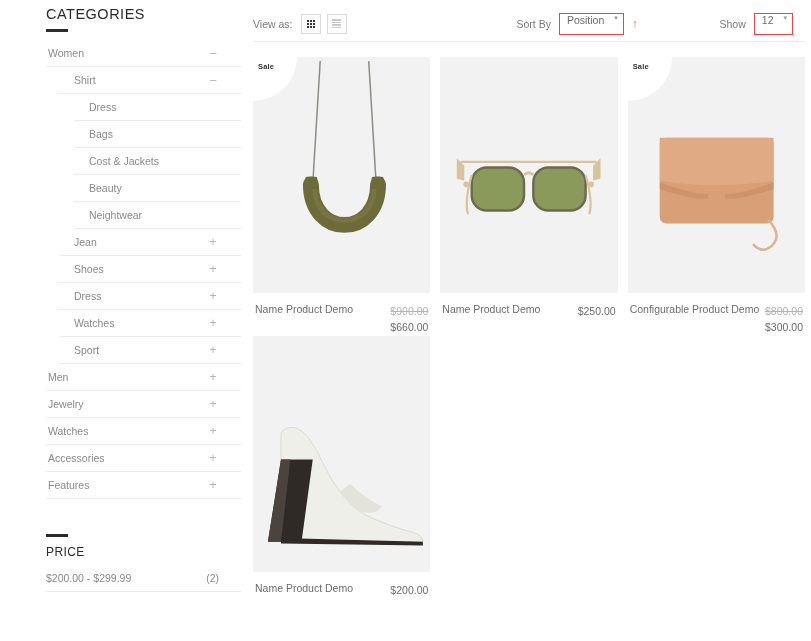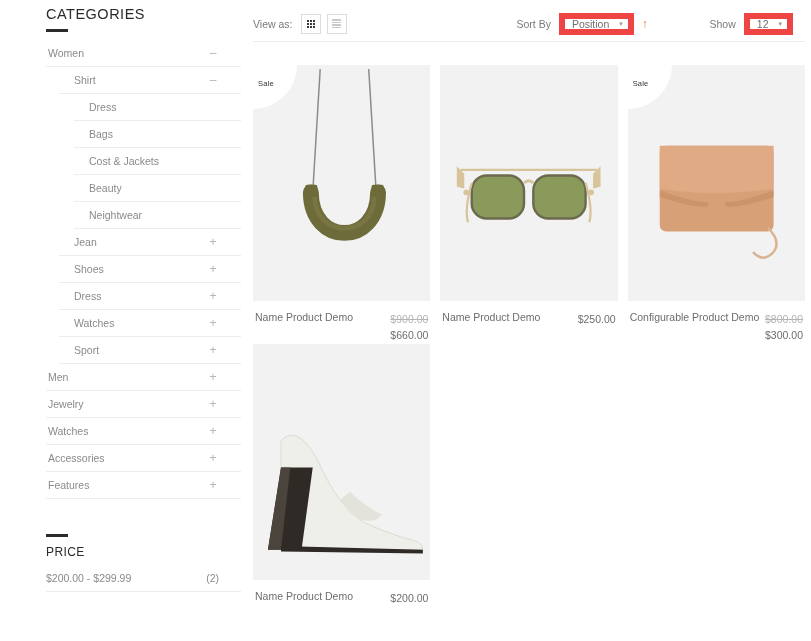--- a/index.html
+++ b/index.html
@@ -87,42 +87,41 @@
     flex: 1 1 auto;
     padding: 12px 6px 0 12px;
     min-width: 0;
   }
   .toolbar {
     display: flex;
     align-items: center;
     height: 30px;
     border-bottom: 1px solid #ececec;
     padding-bottom: 6px;
-    margin-bottom: 12px;
+    margin-bottom: 4px;
   }
   .tb-label { font-size: 10.5px; color: #7a7a7a; margin-right: 8px; }
   .view-btns { display: flex; gap: 6px; }
   .view-btn {
     width: 20px; height: 20px;
     border: 1px solid #dcdcdc;
     background: #fff;
     display: flex; align-items: center; justify-content: center;
     cursor: pointer;
   }
   .grid-glyph { display: grid; grid-template-columns: repeat(3,2px); grid-template-rows: repeat(3,2px); gap: 1px; }
   .grid-glyph i { display:block; width:2px; height:2px; background:#3a3a3a; }
   .list-glyph { display:flex; flex-direction:column; gap:1px; }
   .list-glyph i { display:block; width:9px; height:1.5px; background:#c9c9c9; }
 
   .tb-spacer-a { flex: 0 0 170px; }
   .sortbox, .showbox {
-    border: 6px solid #ef4444;
+    border: 1px solid #ef4444;
     height: 22px;
     display: flex;
-    align-items: center;
     padding: 0 5px 0 7px;
     font-size: 10.5px;
     color: #6d6d6d;
     background: #fff;
     cursor: pointer;
   }
   .caret { margin-left: 10px; font-size: 7px; color: #9a9a9a; }
   .sort-dir { color: #ef7b38; font-size: 12px; margin-left: 8px; cursor: pointer; line-height: 1; }
   .tb-right { margin-left: auto; display: flex; align-items: center; padding-right: 12px; }
 
@@ -145,23 +144,23 @@
   .sale-badge {
     position: absolute;
     left: 0; top: 0;
     width: 44px; height: 44px;
     background: #ffffff;
     border-bottom-right-radius: 44px;
     z-index: 3;
   }
   .sale-badge span {
     position: absolute;
-    left: 5px; top: 14px;
+    left: 5px; top: 5px;
     font-size: 7.5px;
-    font-weight: normal;
+    font-weight: bold;
     color: #333;
     letter-spacing: .2px;
   }
   .pinfo {
     display: flex;
     justify-content: space-between;
     align-items: flex-start;
     padding: 10px 2px 0 2px;
     font-size: 10.5px;
   }

